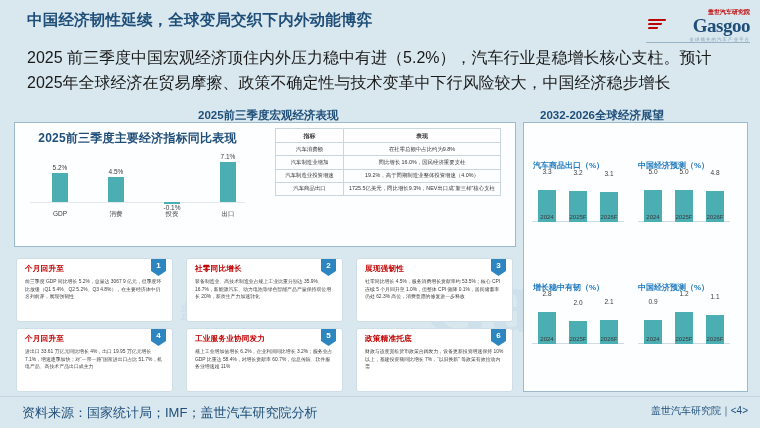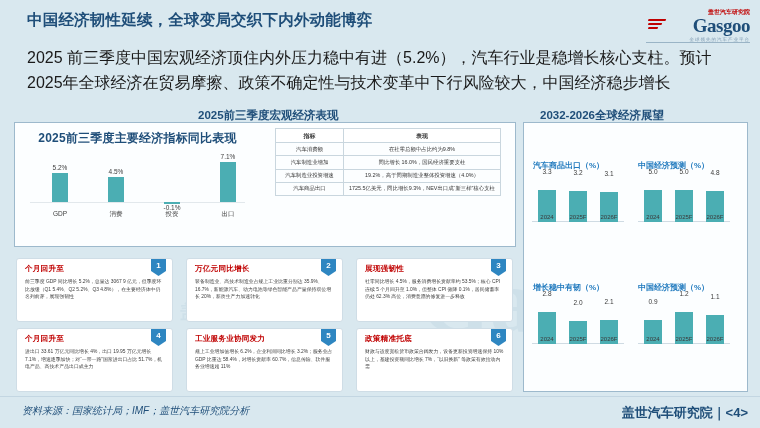--- a/index.html
+++ b/index.html
@@ -80,22 +80,22 @@
   .nbox{position:absolute;background:#ffffff;border:1px solid #cfdde6;border-radius:3px;}
   .nbox h4{margin:0;position:absolute;left:8px;top:5px;font-size:7.6px;font-weight:bold;color:#C00000;letter-spacing:.2px;}
   .nbox p{margin:0;position:absolute;left:8px;right:8px;top:19px;font-size:4.9px;line-height:1.55;color:#3c3c3c;}
   .badge{
     position:absolute;right:6px;top:0;width:15px;height:17px;background:#2E86C1;color:#fff;
     font-size:8px;font-weight:bold;text-align:center;line-height:13px;
     clip-path:polygon(0 0,100% 0,100% 70%,50% 100%,0 70%);
   }
 
   
-  .src{position:absolute;left:22px;top:404px;font-size:10px;font-style:italic;color:#1F4E79;}
-  .pager{position:absolute;right:12px;top:404px;font-size:13px;color:#1F4E79;font-weight:bold;text-align:center;}
+  .src{position:absolute;left:22px;top:404px;font-size:13px;color:#1F4E79;}
+  .pager{position:absolute;right:12px;top:404px;font-size:10px;color:#1F4E79;font-weight:normal;text-align:center;}
   .foot-rule{position:absolute;left:0;right:0;top:396px;border-top:1px solid #c3d6e2;}
 
   
   .wm{position:absolute;inset:0;pointer-events:none;opacity:.14;}
   .wm span{position:absolute;font-family:"Liberation Serif",serif;font-weight:bold;color:#8fb4c9;}
   .wm .w1{left:70px;top:140px;font-size:90px;}
   .wm .w2{left:420px;top:250px;font-size:90px;}
   .wm .w3{left:180px;top:300px;font-size:18px;}
 </style>
 </head>
@@ -271,21 +271,21 @@
       </div>
     </div>
 
   <div id="boxes">
       <div class="nbox" style="left: 16px; top: 258px; width: 155px; height: 62px;">
         <h4>个月回升至</h4>
         <div class="badge">1</div>
         <p>前三季度 GDP 同比增长 5.2%，总量达 3067 9 亿元，但季度环比放缓（Q1 5.4%、Q2 5.2%、Q3 4.8%），在主要经济体中仍名列前茅，展现强韧性</p>
       </div>
       <div class="nbox" style="left: 186px; top: 258px; width: 155px; height: 62px;">
-        <h4>万亿元同比增长</h4>
+        <h4>社零同比增长</h4>
         <div class="badge">2</div>
         <p>装备制造业、高技术制造业占规上工业比重分别达 35.9%、16.7%，新能源汽车、动力电池等绿色智能产品产量保持双位增长 20%，新质生产力加速转化</p>
       </div>
       <div class="nbox" style="left: 356px; top: 258px; width: 155px; height: 62px;">
         <h4>展现强韧性</h4>
         <div class="badge">3</div>
         <p>社零同比增长 4.5%，服务消费增长贡献率约 53.5%；核心 CPI 连续 5 个月回升至 1.0%，但整体 CPI 微降 0.1%，居民储蓄率仍处 62.3% 高位，消费意愿的修复进一步释放</p>
       </div>
       <div class="nbox" style="left: 16px; top: 328px; width: 155px; height: 62px;">
         <h4>个月回升至</h4>

